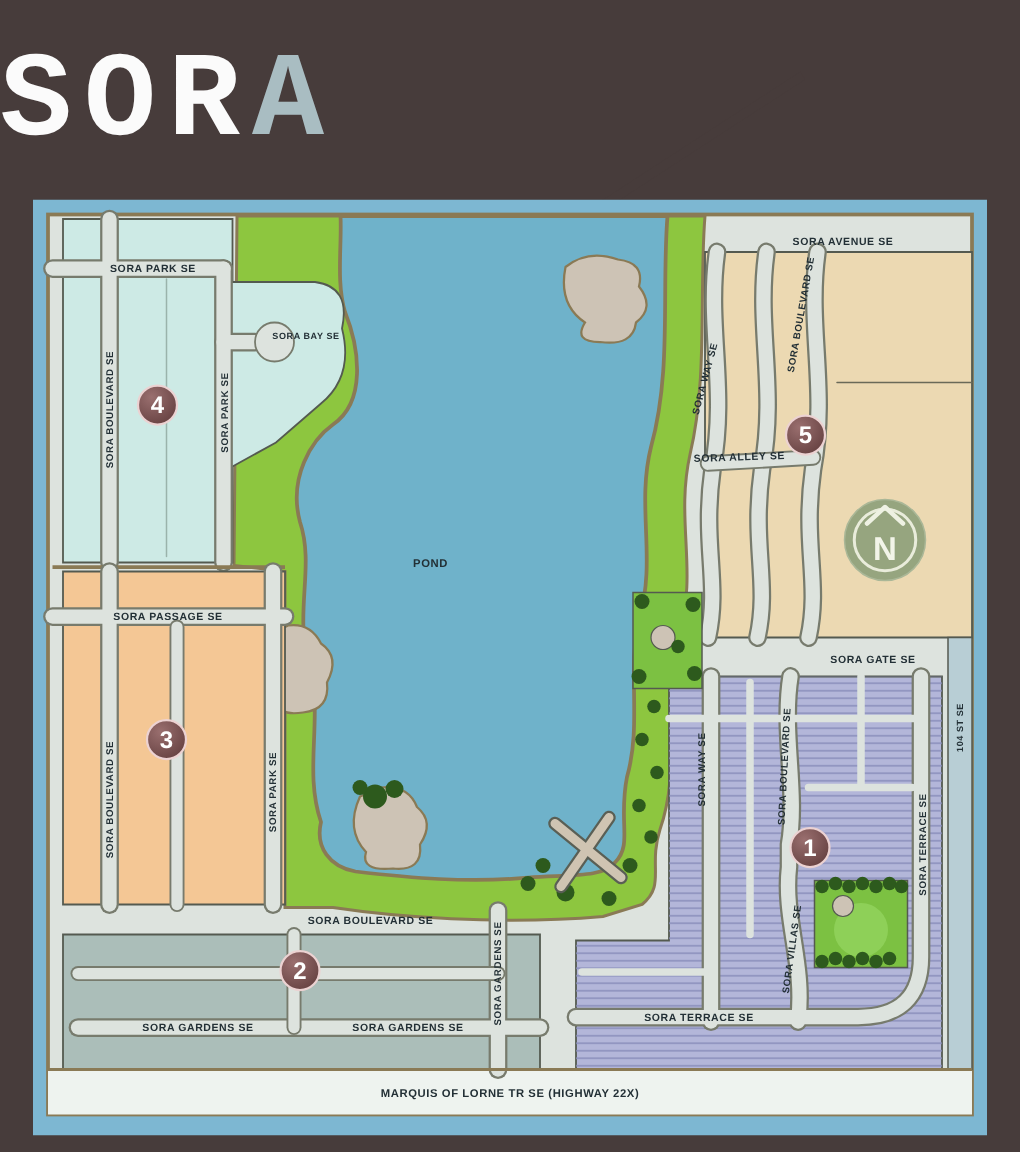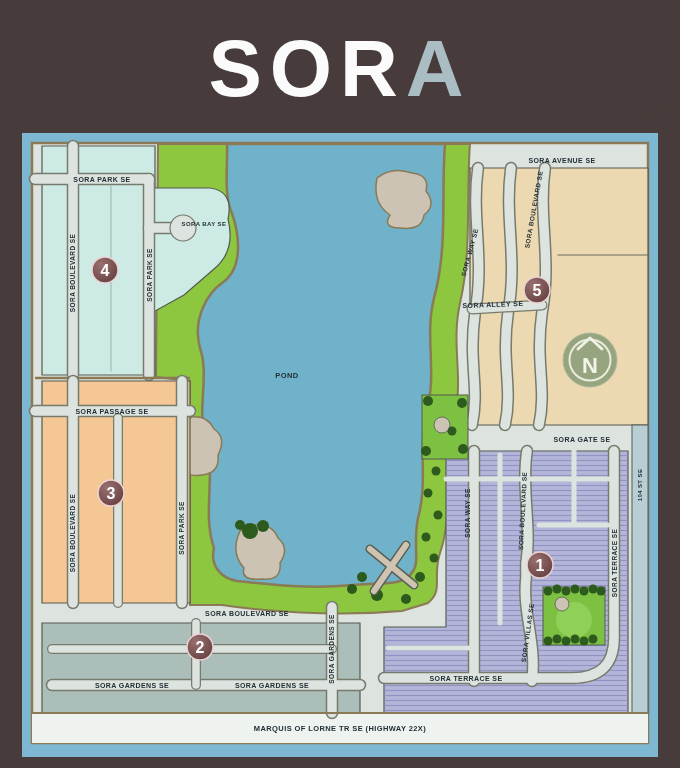--- a/index.html
+++ b/index.html
@@ -3,21 +3,21 @@
 <meta charset="utf-8">
 <style>
   html,body{margin:0;padding:0;}
   body{
     width:680px;height:768px;overflow:hidden;position:relative;
     background:#473c3b;
     font-family:"Liberation Sans",sans-serif;
   }
   .logo-band{
     position:absolute;left:0;top:0;width:680px;height:138px;
-    display:flex;align-items:center;justify-content:center;
+    display:flex;align-items:center;justify-content:flex-start;font-family:Liberation Mono, monospace;
   }
   .logo{
     font-size:80px;font-weight:bold;letter-spacing:8px;line-height:1;
     color:#fbfbfb;position:relative;user-select:none;
   }
   .logo .accent{color:#a9bdc2;}
   .logo-slash{
     position:absolute;left:388px;top:62px;width:160px;height:6px;
     background:#473c3b;transform:rotate(-33deg);
   }

